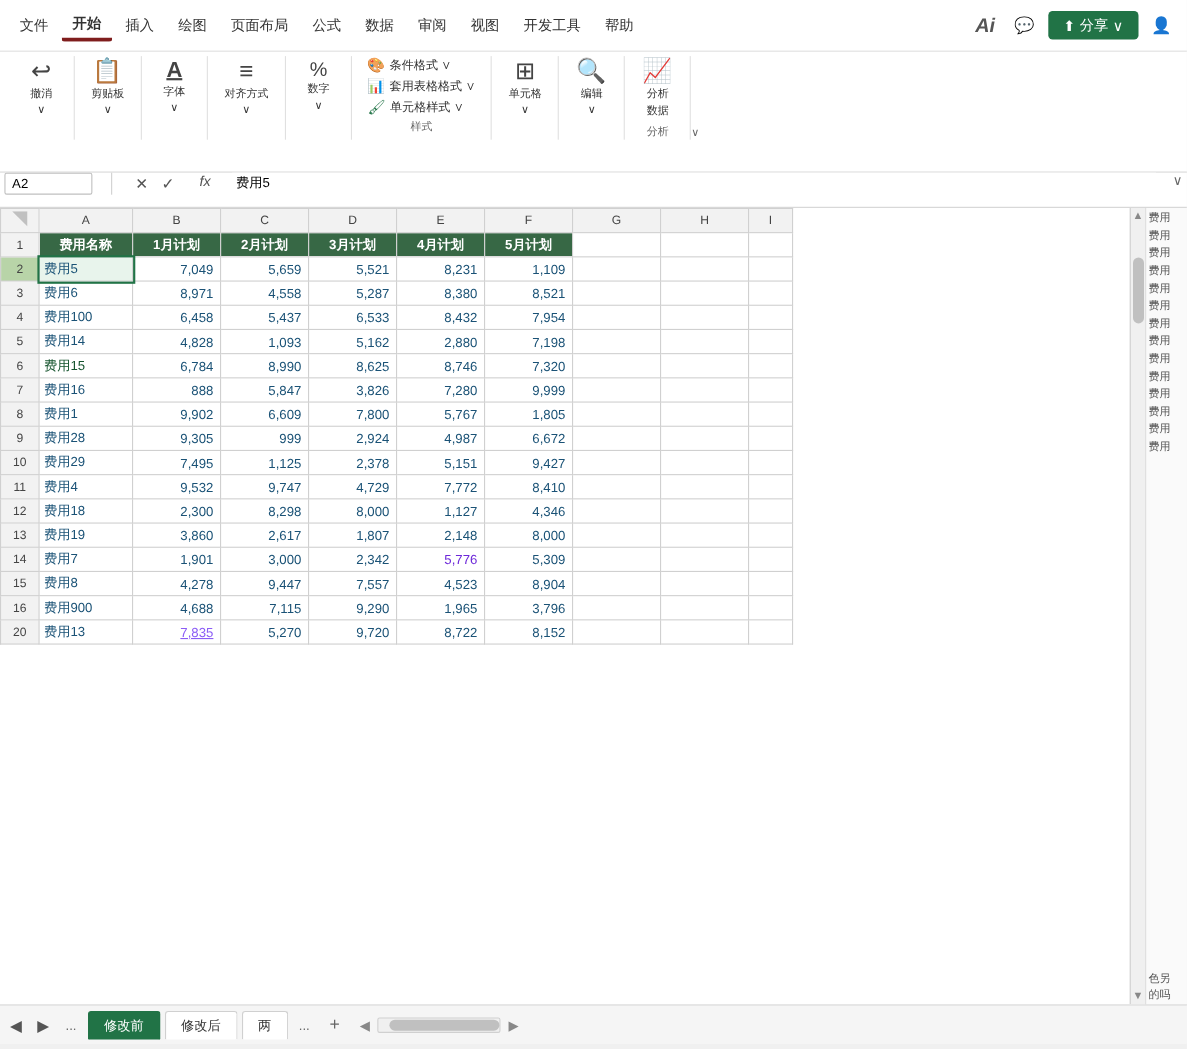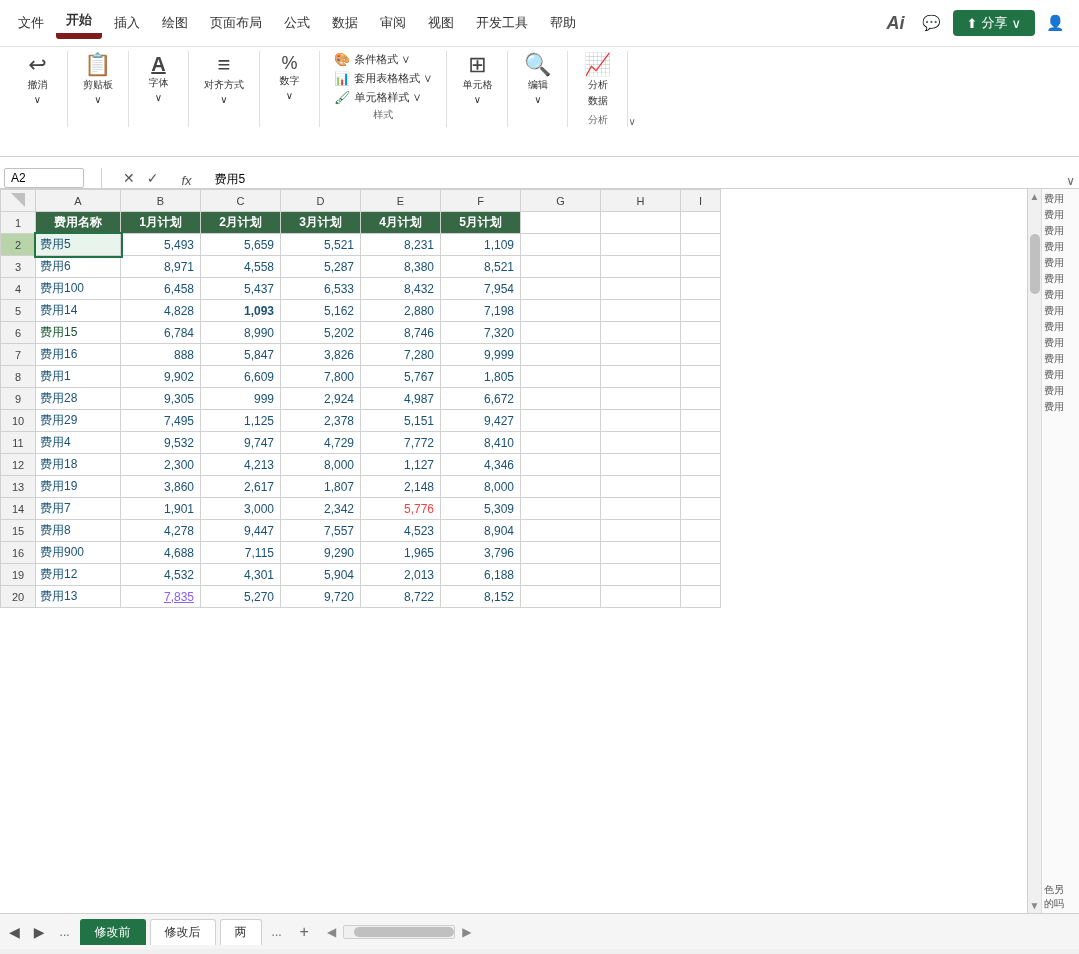--- a/index.html
+++ b/index.html
@@ -2,21 +2,21 @@
 <html><head>
   <meta charset="utf-8">
   <style>
     * { box-sizing: border-box; margin: 0; padding: 0; }
     body { font-family: 'Microsoft YaHei', SimSun, Arial, sans-serif; font-size: 12px; background: #f0f0f0; overflow: hidden; width: 1079px; height: 954px; }
 
     
     .title-bar { background: #fff; border-bottom: 1px solid #e0e0e0; display: flex; align-items: center; height: 47px; padding: 0 8px; position: relative; }
     .title-bar-menu { display: flex; gap: 2px; align-items: center; }
     .menu-item { padding: 4px 10px; cursor: pointer; font-size: 13px; border-radius: 3px; color: #333; }
-    .menu-item.active { font-weight: bold; border-bottom: 6px solid #7f1d1d; }
+    .menu-item.active { font-weight: bold; border-bottom: 4px solid #7f1d1d; }
     .title-bar-right { position: absolute; right: 8px; top: 50%; transform: translateY(-50%); display: flex; gap: 6px; align-items: center; }
     .share-btn { background: #217346; color: white; border: none; border-radius: 4px; padding: 4px 14px; font-size: 13px; cursor: pointer; display: flex; align-items: center; gap: 4px; }
     .title-right-icon { width: 30px; height: 30px; display: flex; align-items: center; justify-content: center; cursor: pointer; border-radius: 3px; color: #555; font-size: 15px; }
     .title-ai { font-size: 18px; font-style: italic; font-weight: bold; color: #555; padding: 0 6px; }
 
     
     .ribbon { background: #fff; border-bottom: 1px solid #d0d0d0; padding: 4px 8px 6px 8px; min-height: 110px; }
     .ribbon-groups { display: flex; align-items: stretch; gap: 0; }
     .ribbon-group { display: flex; flex-direction: column; align-items: center; padding: 0 10px; border-right: 1px solid #e0e0e0; min-width: 60px; }
     .ribbon-group:last-child { border-right: none; }
@@ -25,21 +25,21 @@
     .ribbon-btn { display: flex; flex-direction: column; align-items: center; justify-content: flex-start; padding: 3px 5px; border-radius: 3px; cursor: pointer; min-width: 36px; gap: 2px; }
     .ribbon-btn-icon { font-size: 22px; line-height: 1; color: #444; }
     .ribbon-btn-label { font-size: 10px; color: #333; text-align: center; white-space: nowrap; }
     .ribbon-section-right { display: flex; flex-direction: column; gap: 2px; }
     .ribbon-row { display: flex; align-items: center; gap: 4px; border-radius: 3px; cursor: pointer; padding: 1px 4px; }
     .ribbon-row-icon { font-size: 13px; color: #217346; }
     .ribbon-row-text { font-size: 11px; color: #333; white-space: nowrap; }
     .expand-btn { font-size: 10px; color: #666; cursor: pointer; align-self: flex-end; }
 
     
-    .formula-bar { background: #fff; border-bottom: 1px solid #d0d0d0; display: flex; align-items: flex-end; height: 32px; padding: 0 4px; gap: 15px; }
+    .formula-bar { background: #fff; border-bottom: 1px solid #d0d0d0; display: flex; align-items: flex-start; height: 32px; padding: 0 4px; gap: 15px; }
     .cell-ref { width: 80px; border: 1px solid #c0c0c0; padding: 2px 6px; font-size: 12px; border-radius: 2px; }
     .formula-bar-sep { width: 1px; height: 20px; background: #d0d0d0; margin: 0 2px; }
     .formula-icons { display: flex; gap: 4px; align-items: center; color: #555; font-size: 14px; }
     .formula-icon { cursor: pointer; padding: 2px 4px; }
     .fx-label { font-style: italic; font-size: 13px; color: #555; padding: 0 4px; }
     .formula-input { flex: 1; border: none; outline: none; font-size: 12px; padding: 2px 4px; }
     .formula-bar-dropdown { color: #666; cursor: pointer; font-size: 12px; }
 
     
     table.grid { border-collapse: collapse; table-layout: fixed; }
@@ -265,21 +265,21 @@
                   <td class="header-cell" data-name="header-cell-3">3月计划</td>
                   <td class="header-cell" data-name="header-cell-4">4月计划</td>
                   <td class="header-cell" data-name="header-cell-5">5月计划</td>
                   <td data-name="header-empty-0" style="border: 1px solid rgb(208, 208, 208);"></td>
                   <td data-name="header-empty-1" style="border: 1px solid rgb(208, 208, 208);"></td>
                   <td data-name="header-empty-2" style="border: 1px solid rgb(208, 208, 208);"></td>
                 </tr>
                 <tr data-name="table-row">
                   <td data-name="row-num-2" style="text-align: center; font-size: 11px; color: rgb(68, 68, 68); border: 1px solid rgb(208, 208, 208); background: rgb(184, 212, 168);">2</td>
                   <td data-name="cell-r2-c0" style="border: 1px solid rgb(208, 208, 208); color: rgb(26, 82, 118); padding-left: 4px; background: rgb(232, 244, 236); outline: rgb(33, 115, 70) solid 2px;">费用5</td>
-                  <td data-name="cell-r2-c1" style="border: 1px solid rgb(208, 208, 208); color: rgb(26, 82, 118); text-align: right; padding-right: 6px;">5,493</td>
+                  <td data-name="cell-r2-c1" style="border: 1px solid rgb(208, 208, 208); color: rgb(26, 82, 118); text-align: right; padding-right: 6px;">7,049</td>
                   <td data-name="cell-r2-c2" style="border: 1px solid rgb(208, 208, 208); color: rgb(26, 82, 118); text-align: right; padding-right: 6px;">5,659</td>
                   <td data-name="cell-r2-c3" style="border: 1px solid rgb(208, 208, 208); color: rgb(26, 82, 118); text-align: right; padding-right: 6px;">5,521</td>
                   <td data-name="cell-r2-c4" style="border: 1px solid rgb(208, 208, 208); color: rgb(26, 82, 118); text-align: right; padding-right: 6px;">8,231</td>
                   <td data-name="cell-r2-c5" style="border: 1px solid rgb(208, 208, 208); color: rgb(26, 82, 118); text-align: right; padding-right: 6px;">1,109</td>
                   <td data-name="cell-r2-empty0" style="border: 1px solid rgb(208, 208, 208);"></td>
                   <td data-name="cell-r2-empty1" style="border: 1px solid rgb(208, 208, 208);"></td>
                   <td data-name="cell-r2-empty2" style="border: 1px solid rgb(208, 208, 208);"></td>
                 </tr>
                 <tr data-name="table-row">
                   <td data-name="row-num-3" style="text-align: center; font-size: 11px; color: rgb(68, 68, 68); border: 1px solid rgb(208, 208, 208); background: rgb(242, 242, 242);">3</td>
@@ -302,34 +302,34 @@
                   <td data-name="cell-r4-c4" style="border: 1px solid rgb(208, 208, 208); color: rgb(26, 82, 118); text-align: right; padding-right: 6px;">8,432</td>
                   <td data-name="cell-r4-c5" style="border: 1px solid rgb(208, 208, 208); color: rgb(26, 82, 118); text-align: right; padding-right: 6px;">7,954</td>
                   <td data-name="cell-r4-empty0" style="border: 1px solid rgb(208, 208, 208);"></td>
                   <td data-name="cell-r4-empty1" style="border: 1px solid rgb(208, 208, 208);"></td>
                   <td data-name="cell-r4-empty2" style="border: 1px solid rgb(208, 208, 208);"></td>
                 </tr>
                 <tr data-name="table-row">
                   <td data-name="row-num-5" style="text-align: center; font-size: 11px; color: rgb(68, 68, 68); border: 1px solid rgb(208, 208, 208); background: rgb(242, 242, 242);">5</td>
                   <td data-name="cell-r5-c0" style="border: 1px solid rgb(208, 208, 208); color: rgb(26, 82, 118); padding-left: 4px;">费用14</td>
                   <td data-name="cell-r5-c1" style="border: 1px solid rgb(208, 208, 208); color: rgb(26, 82, 118); text-align: right; padding-right: 6px;">4,828</td>
-                  <td data-name="cell-r5-c2" style="border: 1px solid rgb(208, 208, 208); color: rgb(26, 82, 118); text-align: right; padding-right: 6px; font-weight: bold;">1,093</td>
+                  <td data-name="cell-r5-c2" style="border: 1px solid rgb(208, 208, 208); color: rgb(26, 82, 118); text-align: right; padding-right: 6px;">1,093</td>
                   <td data-name="cell-r5-c3" style="border: 1px solid rgb(208, 208, 208); color: rgb(26, 82, 118); text-align: right; padding-right: 6px;">5,162</td>
                   <td data-name="cell-r5-c4" style="border: 1px solid rgb(208, 208, 208); color: rgb(26, 82, 118); text-align: right; padding-right: 6px;">2,880</td>
                   <td data-name="cell-r5-c5" style="border: 1px solid rgb(208, 208, 208); color: rgb(26, 82, 118); text-align: right; padding-right: 6px;">7,198</td>
                   <td data-name="cell-r5-empty0" style="border: 1px solid rgb(208, 208, 208);"></td>
                   <td data-name="cell-r5-empty1" style="border: 1px solid rgb(208, 208, 208);"></td>
                   <td data-name="cell-r5-empty2" style="border: 1px solid rgb(208, 208, 208);"></td>
                 </tr>
                 <tr data-name="table-row">
                   <td data-name="row-num-6" style="text-align: center; font-size: 11px; color: rgb(68, 68, 68); border: 1px solid rgb(208, 208, 208); background: rgb(242, 242, 242);">6</td>
                   <td data-name="cell-r6-c0" style="border: 1px solid rgb(208, 208, 208); color: #14532d; padding-left: 4px;">费用15</td>
                   <td data-name="cell-r6-c1" style="border: 1px solid rgb(208, 208, 208); color: rgb(26, 82, 118); text-align: right; padding-right: 6px;">6,784</td>
                   <td data-name="cell-r6-c2" style="border: 1px solid rgb(208, 208, 208); color: rgb(26, 82, 118); text-align: right; padding-right: 6px;">8,990</td>
-                  <td data-name="cell-r6-c3" style="border: 1px solid rgb(208, 208, 208); color: rgb(26, 82, 118); text-align: right; padding-right: 6px;">5,202</td>
+                  <td data-name="cell-r6-c3" style="border: 1px solid rgb(208, 208, 208); color: rgb(26, 82, 118); text-align: right; padding-right: 6px;">8,625</td>
                   <td data-name="cell-r6-c4" style="border: 1px solid rgb(208, 208, 208); color: rgb(26, 82, 118); text-align: right; padding-right: 6px;">8,746</td>
                   <td data-name="cell-r6-c5" style="border: 1px solid rgb(208, 208, 208); color: rgb(26, 82, 118); text-align: right; padding-right: 6px;">7,320</td>
                   <td data-name="cell-r6-empty0" style="border: 1px solid rgb(208, 208, 208);"></td>
                   <td data-name="cell-r6-empty1" style="border: 1px solid rgb(208, 208, 208);"></td>
                   <td data-name="cell-r6-empty2" style="border: 1px solid rgb(208, 208, 208);"></td>
                 </tr>
                 <tr data-name="table-row">
                   <td data-name="row-num-7" style="text-align: center; font-size: 11px; color: rgb(68, 68, 68); border: 1px solid rgb(208, 208, 208); background: rgb(242, 242, 242);">7</td>
                   <td data-name="cell-r7-c0" style="border: 1px solid rgb(208, 208, 208); color: rgb(26, 82, 118); padding-left: 4px;">费用16</td>
                   <td data-name="cell-r7-c1" style="border: 1px solid rgb(208, 208, 208); color: rgb(26, 82, 118); text-align: right; padding-right: 6px;">888</td>
@@ -386,21 +386,21 @@
                   <td data-name="cell-r11-c4" style="border: 1px solid rgb(208, 208, 208); color: rgb(26, 82, 118); text-align: right; padding-right: 6px;">7,772</td>
                   <td data-name="cell-r11-c5" style="border: 1px solid rgb(208, 208, 208); color: rgb(26, 82, 118); text-align: right; padding-right: 6px;">8,410</td>
                   <td data-name="cell-r11-empty0" style="border: 1px solid rgb(208, 208, 208);"></td>
                   <td data-name="cell-r11-empty1" style="border: 1px solid rgb(208, 208, 208);"></td>
                   <td data-name="cell-r11-empty2" style="border: 1px solid rgb(208, 208, 208);"></td>
                 </tr>
                 <tr data-name="table-row">
                   <td data-name="row-num-12" style="text-align: center; font-size: 11px; color: rgb(68, 68, 68); border: 1px solid rgb(208, 208, 208); background: rgb(242, 242, 242);">12</td>
                   <td data-name="cell-r12-c0" style="border: 1px solid rgb(208, 208, 208); color: rgb(26, 82, 118); padding-left: 4px;">费用18</td>
                   <td data-name="cell-r12-c1" style="border: 1px solid rgb(208, 208, 208); color: rgb(26, 82, 118); text-align: right; padding-right: 6px;">2,300</td>
-                  <td data-name="cell-r12-c2" style="border: 1px solid rgb(208, 208, 208); color: rgb(26, 82, 118); text-align: right; padding-right: 6px;">4,213</td>
+                  <td data-name="cell-r12-c2" style="border: 1px solid rgb(208, 208, 208); color: rgb(26, 82, 118); text-align: right; padding-right: 6px;">8,298</td>
                   <td data-name="cell-r12-c3" style="border: 1px solid rgb(208, 208, 208); color: rgb(26, 82, 118); text-align: right; padding-right: 6px;">8,000</td>
                   <td data-name="cell-r12-c4" style="border: 1px solid rgb(208, 208, 208); color: rgb(26, 82, 118); text-align: right; padding-right: 6px;">1,127</td>
                   <td data-name="cell-r12-c5" style="border: 1px solid rgb(208, 208, 208); color: rgb(26, 82, 118); text-align: right; padding-right: 6px;">4,346</td>
                   <td data-name="cell-r12-empty0" style="border: 1px solid rgb(208, 208, 208);"></td>
                   <td data-name="cell-r12-empty1" style="border: 1px solid rgb(208, 208, 208);"></td>
                   <td data-name="cell-r12-empty2" style="border: 1px solid rgb(208, 208, 208);"></td>
                 </tr>
                 <tr data-name="table-row">
                   <td data-name="row-num-13" style="text-align: center; font-size: 11px; color: rgb(68, 68, 68); border: 1px solid rgb(208, 208, 208); background: rgb(242, 242, 242);">13</td>
                   <td data-name="cell-r13-c0" style="border: 1px solid rgb(208, 208, 208); color: rgb(26, 82, 118); padding-left: 4px;">费用19</td>
@@ -412,21 +412,21 @@
                   <td data-name="cell-r13-empty0" style="border: 1px solid rgb(208, 208, 208);"></td>
                   <td data-name="cell-r13-empty1" style="border: 1px solid rgb(208, 208, 208);"></td>
                   <td data-name="cell-r13-empty2" style="border: 1px solid rgb(208, 208, 208);"></td>
                 </tr>
                 <tr data-name="table-row">
                   <td data-name="row-num-14" style="text-align: center; font-size: 11px; color: rgb(68, 68, 68); border: 1px solid rgb(208, 208, 208); background: rgb(242, 242, 242);">14</td>
                   <td data-name="cell-r14-c0" style="border: 1px solid rgb(208, 208, 208); color: rgb(26, 82, 118); padding-left: 4px;">费用7</td>
                   <td data-name="cell-r14-c1" style="border: 1px solid rgb(208, 208, 208); color: rgb(26, 82, 118); text-align: right; padding-right: 6px;">1,901</td>
                   <td data-name="cell-r14-c2" style="border: 1px solid rgb(208, 208, 208); color: rgb(26, 82, 118); text-align: right; padding-right: 6px;">3,000</td>
                   <td data-name="cell-r14-c3" style="border: 1px solid rgb(208, 208, 208); color: rgb(26, 82, 118); text-align: right; padding-right: 6px;">2,342</td>
-                  <td data-name="cell-r14-c4" style="border: 1px solid rgb(208, 208, 208); color: #ef4444; text-align: right; padding-right: 6px;">5,776</td>
+                  <td data-name="cell-r14-c4" style="border: 1px solid rgb(208, 208, 208); color: #6d28d9; text-align: right; padding-right: 6px;">5,776</td>
                   <td data-name="cell-r14-c5" style="border: 1px solid rgb(208, 208, 208); color: rgb(26, 82, 118); text-align: right; padding-right: 6px;">5,309</td>
                   <td data-name="cell-r14-empty0" style="border: 1px solid rgb(208, 208, 208);"></td>
                   <td data-name="cell-r14-empty1" style="border: 1px solid rgb(208, 208, 208);"></td>
                   <td data-name="cell-r14-empty2" style="border: 1px solid rgb(208, 208, 208);"></td>
                 </tr>
                 <tr data-name="table-row">
                   <td data-name="row-num-15" style="text-align: center; font-size: 11px; color: rgb(68, 68, 68); border: 1px solid rgb(208, 208, 208); background: rgb(242, 242, 242);">15</td>
                   <td data-name="cell-r15-c0" style="border: 1px solid rgb(208, 208, 208); color: rgb(26, 82, 118); padding-left: 4px;">费用8</td>
                   <td data-name="cell-r15-c1" style="border: 1px solid rgb(208, 208, 208); color: rgb(26, 82, 118); text-align: right; padding-right: 6px;">4,278</td>
                   <td data-name="cell-r15-c2" style="border: 1px solid rgb(208, 208, 208); color: rgb(26, 82, 118); text-align: right; padding-right: 6px;">9,447</td>
@@ -441,32 +441,20 @@
                   <td data-name="row-num-16" style="text-align: center; font-size: 11px; color: rgb(68, 68, 68); border: 1px solid rgb(208, 208, 208); background: rgb(242, 242, 242);">16</td>
                   <td data-name="cell-r16-c0" style="border: 1px solid rgb(208, 208, 208); color: rgb(26, 82, 118); padding-left: 4px;">费用900</td>
                   <td data-name="cell-r16-c1" style="border: 1px solid rgb(208, 208, 208); color: rgb(26, 82, 118); text-align: right; padding-right: 6px;">4,688</td>
                   <td data-name="cell-r16-c2" style="border: 1px solid rgb(208, 208, 208); color: rgb(26, 82, 118); text-align: right; padding-right: 6px;">7,115</td>
                   <td data-name="cell-r16-c3" style="border: 1px solid rgb(208, 208, 208); color: rgb(26, 82, 118); text-align: right; padding-right: 6px; margin-top: 12px;">9,290</td>
                   <td data-name="cell-r16-c4" style="border: 1px solid rgb(208, 208, 208); color: rgb(26, 82, 118); text-align: right; padding-right: 6px;">1,965</td>
                   <td data-name="cell-r16-c5" style="border: 1px solid rgb(208, 208, 208); color: rgb(26, 82, 118); text-align: right; padding-right: 6px;">3,796</td>
                   <td data-name="cell-r16-empty0" style="border: 1px solid rgb(208, 208, 208);"></td>
                   <td data-name="cell-r16-empty1" style="border: 1px solid rgb(208, 208, 208);"></td>
                   <td data-name="cell-r16-empty2" style="border: 1px solid rgb(208, 208, 208);"></td>
-                </tr>
-                <tr data-name="table-row">
-                  <td data-name="row-num-19" style="text-align: center; font-size: 11px; color: rgb(68, 68, 68); border: 1px solid rgb(208, 208, 208); background: rgb(242, 242, 242);">19</td>
-                  <td data-name="cell-r19-c0" style="border: 1px solid rgb(208, 208, 208); color: rgb(26, 82, 118); padding-left: 4px;">费用12</td>
-                  <td data-name="cell-r19-c1" style="border: 1px solid rgb(208, 208, 208); color: rgb(26, 82, 118); text-align: right; padding-right: 6px;">4,532</td>
-                  <td data-name="cell-r19-c2" style="border: 1px solid rgb(208, 208, 208); color: rgb(26, 82, 118); text-align: right; padding-right: 6px;">4,301</td>
-                  <td data-name="cell-r19-c3" style="border: 1px solid rgb(208, 208, 208); color: rgb(26, 82, 118); text-align: right; padding-right: 6px;">5,904</td>
-                  <td data-name="cell-r19-c4" style="border: 1px solid rgb(208, 208, 208); color: rgb(26, 82, 118); text-align: right; padding-right: 6px;">2,013</td>
-                  <td data-name="cell-r19-c5" style="border: 1px solid rgb(208, 208, 208); color: rgb(26, 82, 118); text-align: right; padding-right: 6px;">6,188</td>
-                  <td data-name="cell-r19-empty0" style="border: 1px solid rgb(208, 208, 208);"></td>
-                  <td data-name="cell-r19-empty1" style="border: 1px solid rgb(208, 208, 208);"></td>
-                  <td data-name="cell-r19-empty2" style="border: 1px solid rgb(208, 208, 208);"></td>
                 </tr>
                 <tr data-name="table-row">
                   <td data-name="row-num-20" style="text-align: center; font-size: 11px; color: rgb(68, 68, 68); border: 1px solid rgb(208, 208, 208); background: rgb(242, 242, 242);">20</td>
                   <td data-name="cell-r20-c0" style="border: 1px solid rgb(208, 208, 208); color: rgb(26, 82, 118); padding-left: 4px;">费用13</td>
                   <td data-name="cell-r20-c1" style="border: 1px solid rgb(208, 208, 208); color: #8b5cf6; text-align: right; padding-right: 6px; text-decoration: underline;">7,835</td>
                   <td data-name="cell-r20-c2" style="border: 1px solid rgb(208, 208, 208); color: rgb(26, 82, 118); text-align: right; padding-right: 6px;">5,270</td>
                   <td data-name="cell-r20-c3" style="border: 1px solid rgb(208, 208, 208); color: rgb(26, 82, 118); text-align: right; padding-right: 6px;">9,720</td>
                   <td data-name="cell-r20-c4" style="border: 1px solid rgb(208, 208, 208); color: rgb(26, 82, 118); text-align: right; padding-right: 6px;">8,722</td>
                   <td data-name="cell-r20-c5" style="border: 1px solid rgb(208, 208, 208); color: rgb(26, 82, 118); text-align: right; padding-right: 6px;">8,152</td>
                   <td data-name="cell-r20-empty0" style="border: 1px solid rgb(208, 208, 208);"></td>

